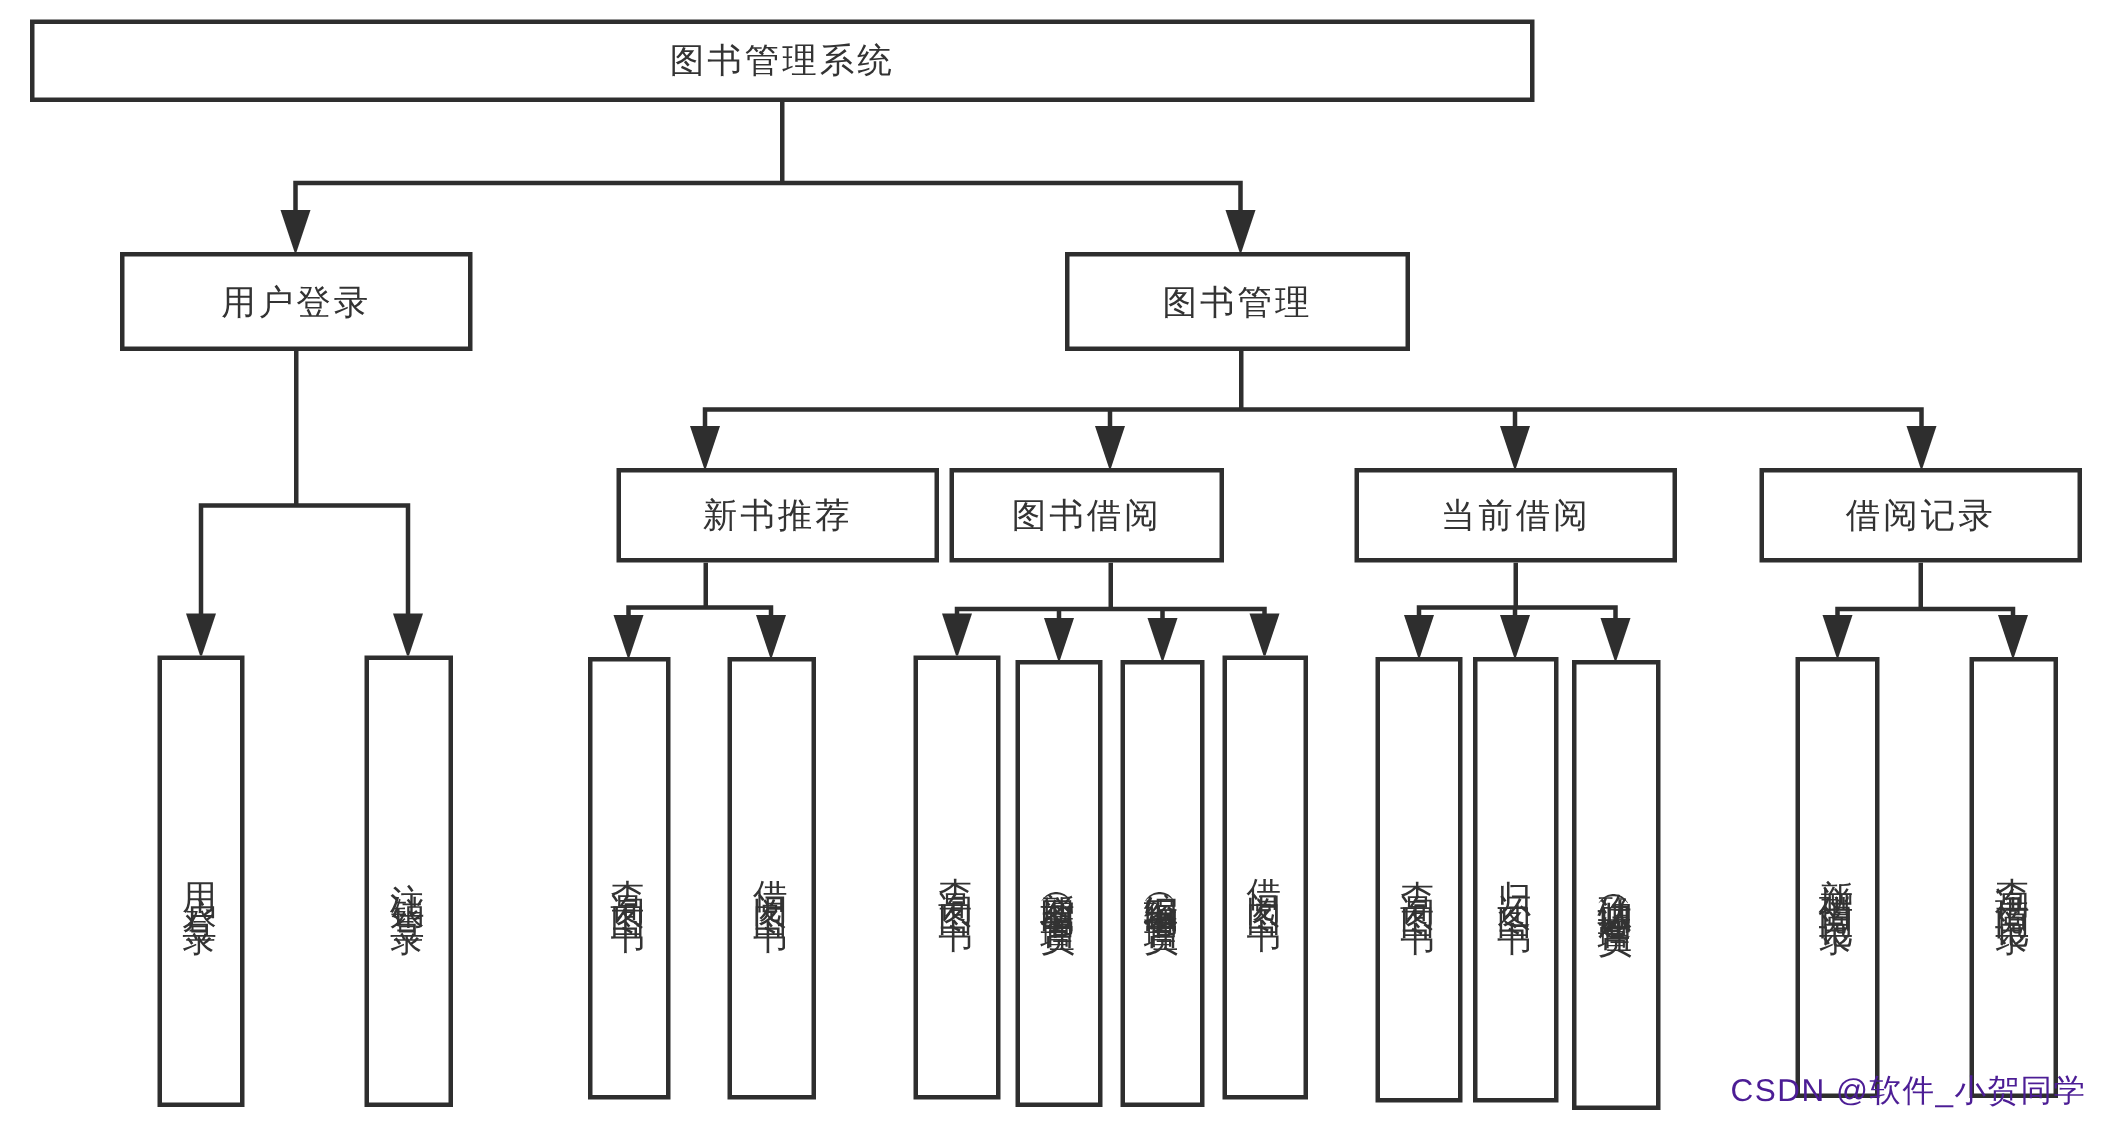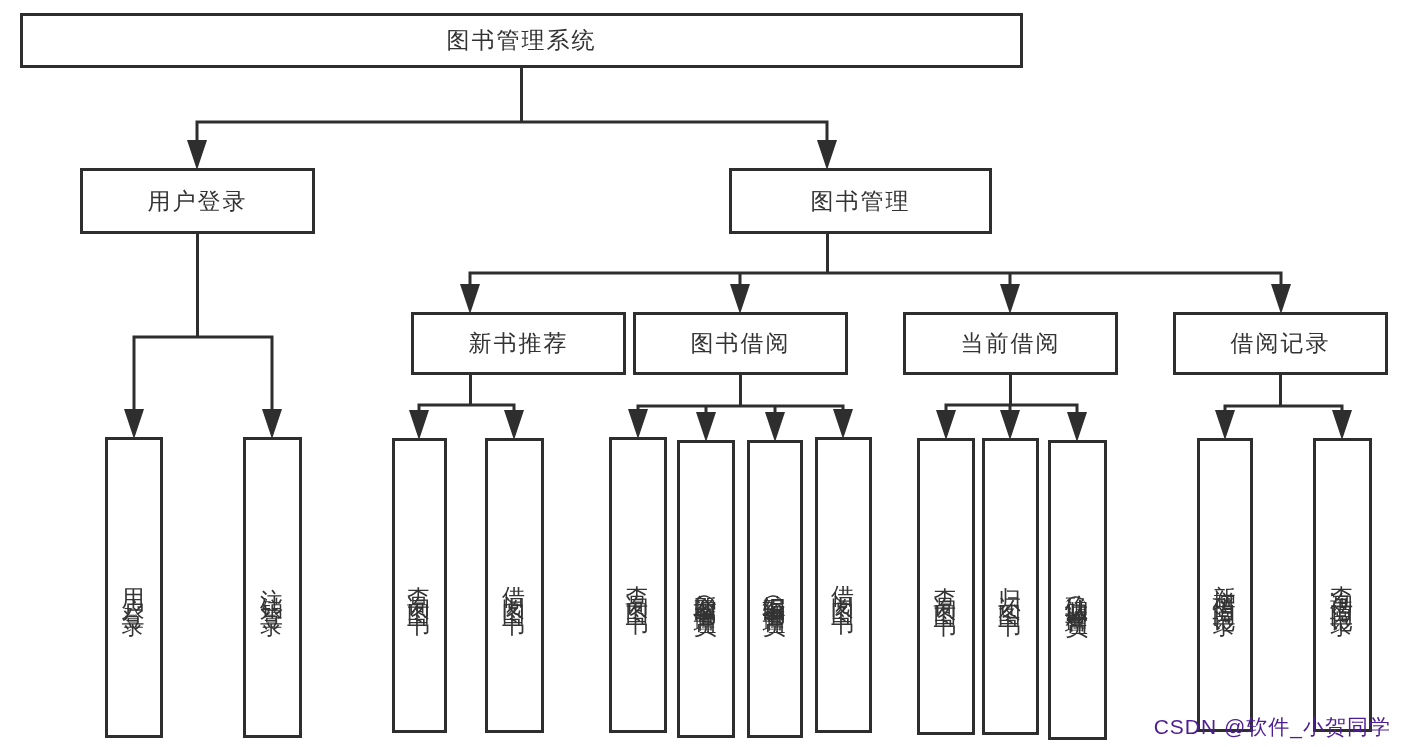--- a/index.html
+++ b/index.html
@@ -127,28 +127,28 @@
     </g>
   </svg>
 
   <div class="box" style="left:20px; top:13px; width:1003px; height:55px;justify-content:center;">
     <span class="h-label">图书管理系统</span>
   </div>
 
   <div class="box" style="left:80px; top:168px; width:235px; height:66px;">
     <span class="h-label">用户登录</span>
   </div>
-  <div class="box" style="left:710px; top:168px; width:263px; height:66px;margin-left:19px;">
+  <div class="box" style="left:710px; top:168px; width:230px; height:66px;">
     <span class="h-label">图书管理</span>
   </div>
 
   <div class="box" style="left:363px; top:312px; width:215px; height:63px;margin-left:48px;">
     <span class="h-label">新书推荐</span>
   </div>
-  <div class="box" style="left:633px; top:312px; width:215px; height:63px;">
+  <div class="box" style="left:633px; top:312px; width:183px; height:63px;">
     <span class="h-label">图书借阅</span>
   </div>
   <div class="box" style="left:903px; top:312px; width:215px; height:63px;">
     <span class="h-label">当前借阅</span>
   </div>
   <div class="box" style="left:1173px; top:312px; width:215px; height:63px;">
     <span class="h-label">借阅记录</span>
   </div>
 
   <div class="box" style="left:105px; top:437px; width:58px; height:301px;">

